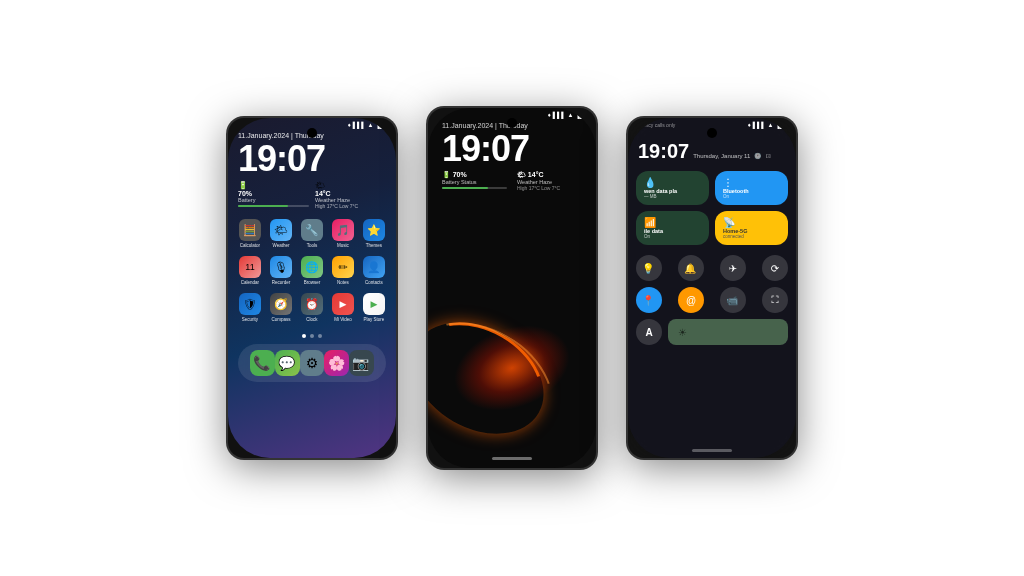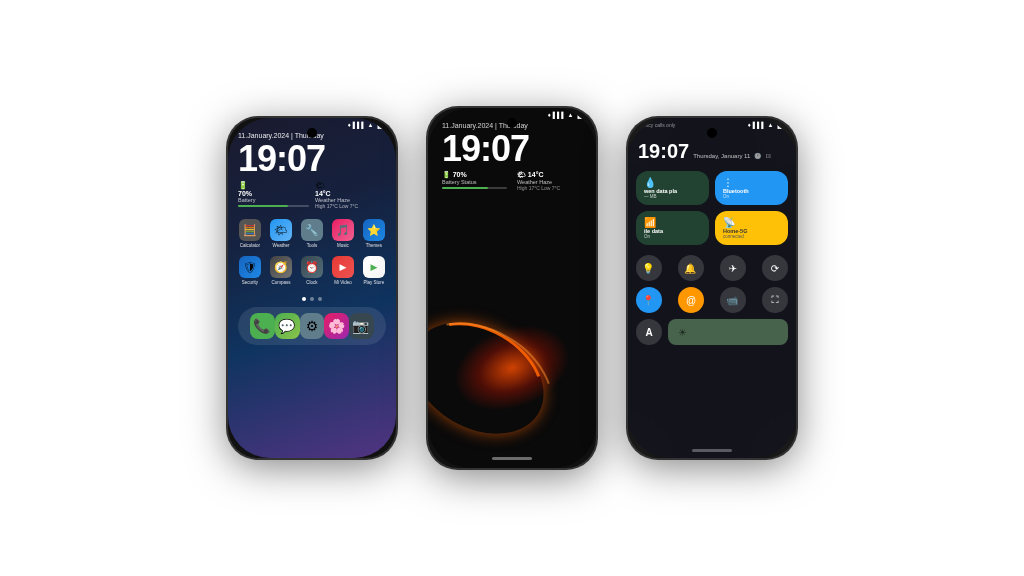--- a/index.html
+++ b/index.html
@@ -11,21 +11,21 @@
       align-items: center;
       justify-content: center;
       gap: 32px;
       font-family: -apple-system, 'Helvetica Neue', Arial, sans-serif;
       overflow: hidden;
     }
 
     
     .phone {
       position: relative;
-      border-radius: 30px;
+      border-radius: 16px;
       background: #111;
       box-shadow: 0 0 0 2px #333, 0 8px 40px rgba(0,0,0,0.5);
       overflow: hidden;
       text-decoration: underline;
     }
     .phone-1 { width: 168px; height: 340px; }
     .phone-2 { width: 168px; height: 360px; }
     .phone-3 { width: 168px; height: 340px; }
 
     .phone-screen {
@@ -463,20 +463,42 @@
           <div class="app-icon">
             <div class="app-icon-img app-music">🎵</div>
             <span class="app-label">Music</span>
           </div>
           <div class="app-icon">
             <div class="app-icon-img app-themes">⭐</div>
             <span class="app-label">Themes</span>
           </div>
         </div>
 
+        <div class="p1-app-row">
+          <div class="app-icon">
+            <div class="app-icon-img app-calendar" style="font-size:9px;">11</div>
+            <span class="app-label">Calendar</span>
+          </div>
+          <div class="app-icon">
+            <div class="app-icon-img app-recorder">🎙</div>
+            <span class="app-label">Recorder</span>
+          </div>
+          <div class="app-icon">
+            <div class="app-icon-img app-browser">🌐</div>
+            <span class="app-label">Browser</span>
+          </div>
+          <div class="app-icon">
+            <div class="app-icon-img app-notes">✏</div>
+            <span class="app-label">Notes</span>
+          </div>
+          <div class="app-icon">
+            <div class="app-icon-img app-contacts">👤</div>
+            <span class="app-label">Contacts</span>
+          </div>
+        </div>
 
         <div class="p1-app-row">
           <div class="app-icon">
             <div class="app-icon-img app-security">🛡</div>
             <span class="app-label">Security</span>
           </div>
           <div class="app-icon">
             <div class="app-icon-img app-compass">🧭</div>
             <span class="app-label">Compass</span>
           </div>

